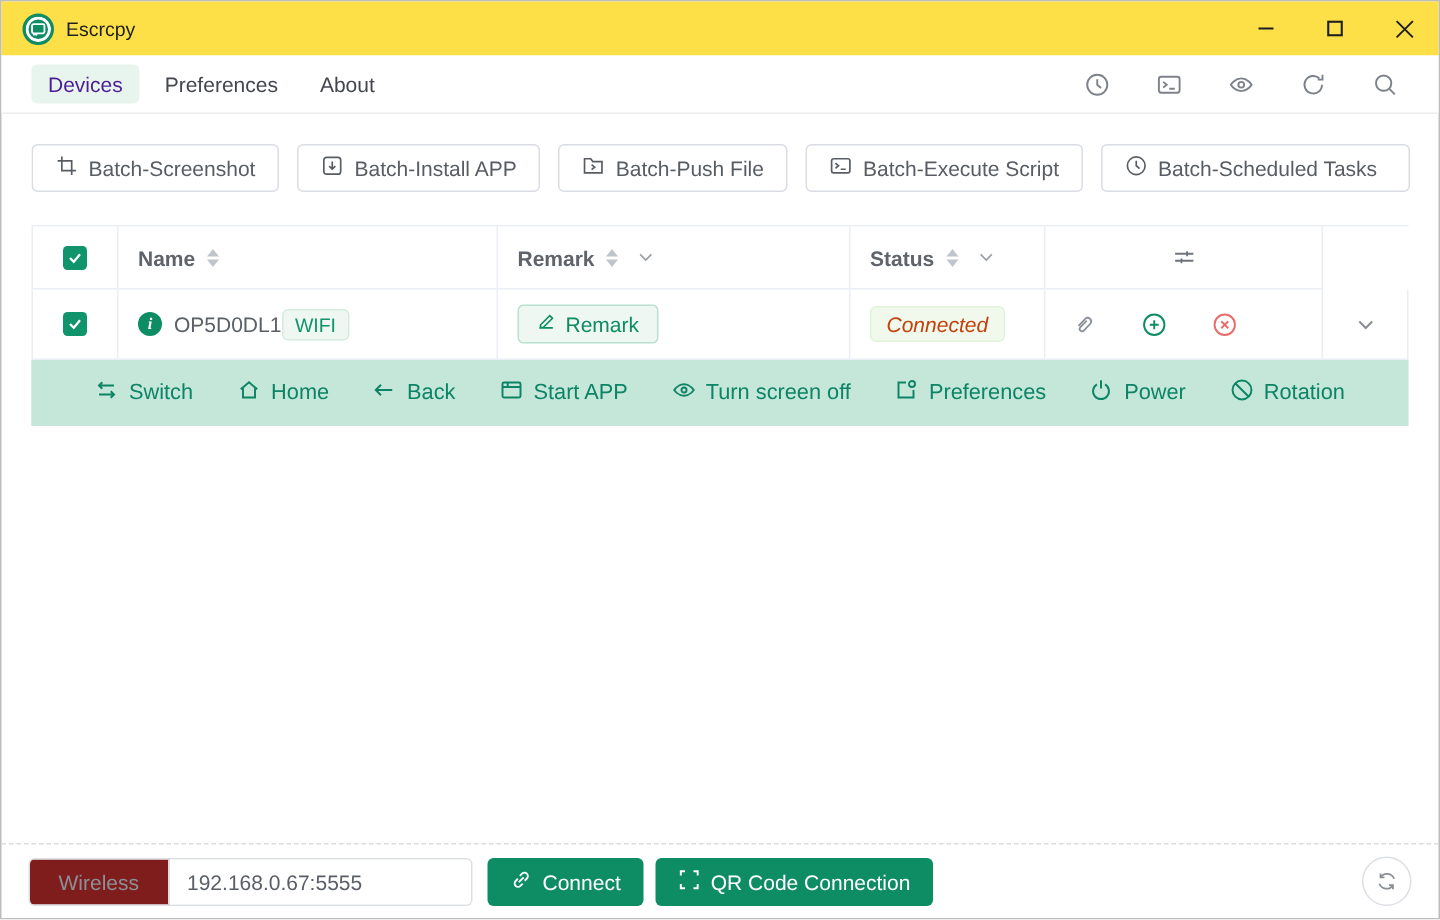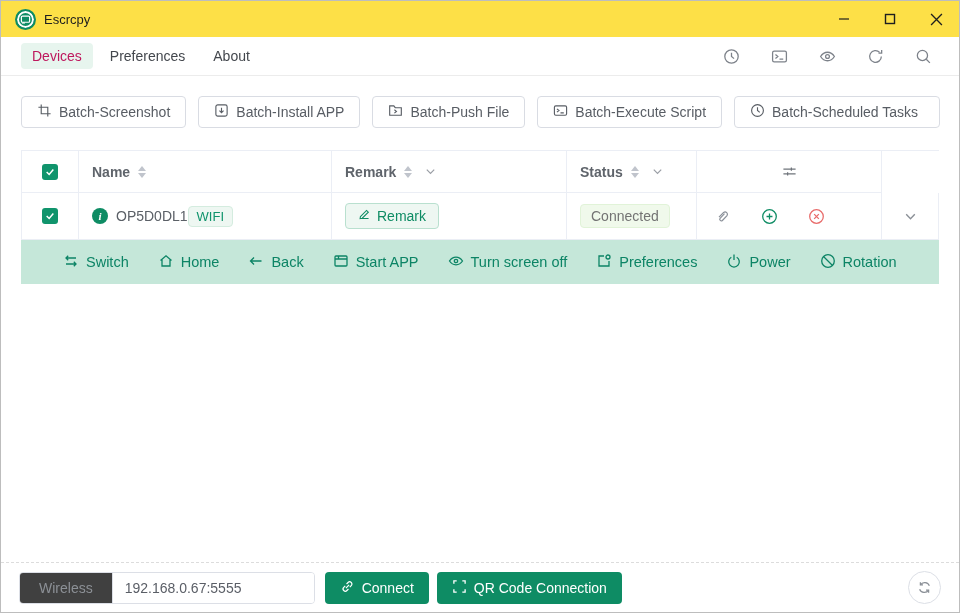--- a/index.html
+++ b/index.html
@@ -15,21 +15,21 @@
   .titlebar .app-id { display:flex; align-items:center; gap:8px; padding-left:14px; }
   .logo { width:21px; height:21px; border-radius:50%; background:#0e8c64; display:flex; align-items:center; justify-content:center; border:2px solid #0e8c64; box-shadow:inset 0 0 0 2px #fff; }
   .app-title { font-size:13px; color:#1f1f1f; }
   .win-controls { margin-left:auto; display:flex; height:100%; }
   .win-btn { width:46px; height:100%; display:flex; align-items:center; justify-content:center; color:#1f1f1f; cursor:pointer; }
 
   
   .tabbar { height:39px; background:#fff; border-bottom:1px solid #ececec; display:flex; align-items:center; padding:0 20px; flex-shrink:0; }
   .tabs { display:flex; align-items:center; gap:6px; }
   .tab { padding:5px 11px; border-radius:4px; color:#43474d; cursor:pointer; }
-  .tab.active { background:#e7f5ee; color:#be185d; }
+  .tab.active { background:#e7f5ee; color:#4c1d95; }
   .tool-icons { margin-left:auto; display:flex; align-items:center; gap:31px; padding-right:7px; color:#7d828a; }
   .tool-icons .ticon { width:17px; height:17px; display:flex; cursor:pointer; }
 
   
   .batch-row { margin:20px 0 0 20px; display:flex; gap:12px; overflow:hidden; white-space:nowrap; flex-shrink:0; }
   .batch-btn { flex-shrink:0; height:32px; display:flex; align-items:center; gap:7px; padding:0 15px; border:1px solid #d9dce3; border-radius:4px; background:#fff; color:#585d64; cursor:pointer; font-size:14px; }
   .batch-btn svg { color:#585d64; }
 
   
   .device-table { margin:22px 20px 0 20px; border-top:1px solid #ebeef5; flex-shrink:0; }
@@ -40,37 +40,37 @@
   .t-body .t-cell { min-height:47px; }
   .sort-carets { display:inline-flex; flex-direction:column; gap:2px; margin-left:4px; cursor:pointer; }
   .caret-up { width:0; height:0; border-left:4px solid transparent; border-right:4px solid transparent; border-bottom:5px solid #c0c4cc; }
   .caret-down { width:0; height:0; border-left:4px solid transparent; border-right:4px solid transparent; border-top:5px solid #c0c4cc; }
   .hdr-chevron { margin-left:8px; color:#9a9ea5; display:flex; cursor:pointer; }
   .checkbox { width:16px; height:16px; border-radius:3px; background:#10946c; display:flex; align-items:center; justify-content:center; cursor:pointer; }
   .info-icon { width:16px; height:16px; border-radius:50%; background:#0e8c64; color:#fff; font-size:11px; font-weight:bold; font-style:italic; display:flex; align-items:center; justify-content:center; margin-right:8px; cursor:pointer; flex-shrink:0; font-family:"Liberation Serif", serif; }
   .device-name { color:#5b6067; margin-right:0; }
   .wifi-badge { background:#eef7f2; border:1px solid #d4ecdf; color:#10946c; font-size:13px; border-radius:4px; padding:2px 8px; }
   .remark-btn { display:flex; align-items:center; gap:6px; background:#eef7f2; border:1px solid #b9e0cf; color:#0e8c64; border-radius:4px; padding:4px 12px; font-size:14px; cursor:pointer; }
-  .status-tag { background:#f0f9eb; border:1px solid #e1f3d8; color:#737373; border-radius:4px; padding:3px 10px; font-size:14px; }
+  .status-tag { background:#f0f9eb; border:1px solid #e1f3d8; color:#c2410c; border-radius:4px; padding:3px 10px; font-size:14px;font-style:italic; }
   .ctrl-icons { display:flex; align-items:center; gap:30px; padding-left:5px; }
   .ctrl-icons .cicon { display:flex; cursor:pointer; }
   .expand-chevron { margin:0 auto; color:#8a8f96; display:flex; cursor:pointer; }
   .col-settings-icon { margin:0 auto; color:#6f747b; display:flex; cursor:pointer; }
 
   
   .action-bar { grid-column:1 / -1; background:#c5e7d9; min-height:44px; display:flex; align-items:center; gap:29px; padding:0 30px 0 41px; border-left:1px solid #c5e7d9; }
   .action-item { display:flex; align-items:center; gap:7px; color:#0c8465; cursor:pointer; font-size:14.5px; white-space:nowrap; }
   .action-item svg { flex-shrink:0; }
 
   .fill-space { flex:1; }
 
   
   .footer { border-top:1px dashed #dcdcdc; height:50px; display:flex; align-items:center; padding:0 18px; flex-shrink:0; }
   .addr-group { display:flex; height:32px; border:1px solid #dcdfe6; border-radius:4px; overflow:hidden; background:#fff; }
-  .addr-prepend { background:#404040; color:#8c9096; border-right:1px solid #dcdfe6; display:flex; align-items:center; padding:0 19px; cursor:pointer; }
+  .addr-prepend { background:#7f1d1d; color:#8c9096; border-right:1px solid #dcdfe6; display:flex; align-items:center; padding:0 19px; cursor:pointer; }
   .addr-input { border:none; outline:none; width:201px; padding:0 12px; font-size:14px; color:#5a5e66; font-family:"Liberation Sans", sans-serif; }
   .solid-btn { display:flex; align-items:center; gap:7px; height:32px; padding:0 15px; background:#0e8c64; color:#fff; border:none; border-radius:4px; font-size:14px; cursor:pointer; font-family:"Liberation Sans", sans-serif; }
   .connect-btn { margin-left:10px; }
   .qr-btn { margin-left:8px; }
   .sync-btn { width:33px; height:33px; border-radius:50%; border:1px solid #dcdfe6; background:#fff; color:#8a8f96; display:flex; align-items:center; justify-content:center; cursor:pointer; }
 </style>
 </head>
 <body>
 
 <div class="window">

